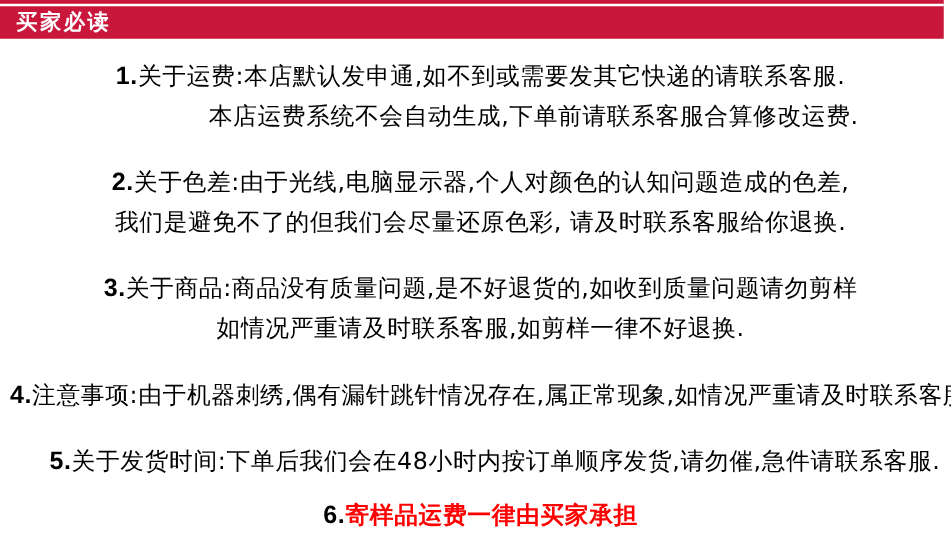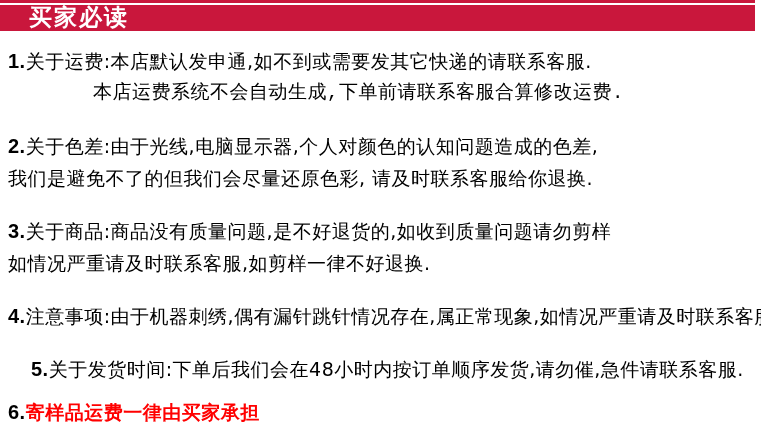--- a/index.html
+++ b/index.html
@@ -22,52 +22,52 @@
     align-items: center;
   }
   .header-line {
     position: absolute;
     top: 3px; left: 0; right: 0;
     height: 2px;
     background: #ffffff;
   }
   .header-title {
     color: #ffffff;
-    font-size: 23px;
+    font-size: 17px;
     font-weight: bold;
     letter-spacing: 2px;
-    padding-left: 29px;
+    padding-left: 13px;
     padding-top: 3px;
   }
   .content {
     padding: 14px 0 0 8px;
   }
   .section {
     margin-bottom: 21px;
+    text-align: center;
   }
   .section.tight {
     margin-bottom: 11px;
     margin-left: 23px;
   }
   .line {
     font-size: 19px;
     line-height: 32px;
     color: #000000;
     letter-spacing: 0.5px;
     white-space: nowrap;
   }
   .num {
     font-family: "Liberation Sans", sans-serif;
     font-weight: bold;
     font-size: 20px;
     color: #000000;
   }
   .indent-deep {
     margin-left: 85px;
-    font-family: Liberation Mono, monospace;
   }
   .section.highlight .sec-text {
     color: var(--highlight-text);
     font-weight: bold;
   }
 </style>
 </head>
 <body>
 
 <div class="header-bar">

